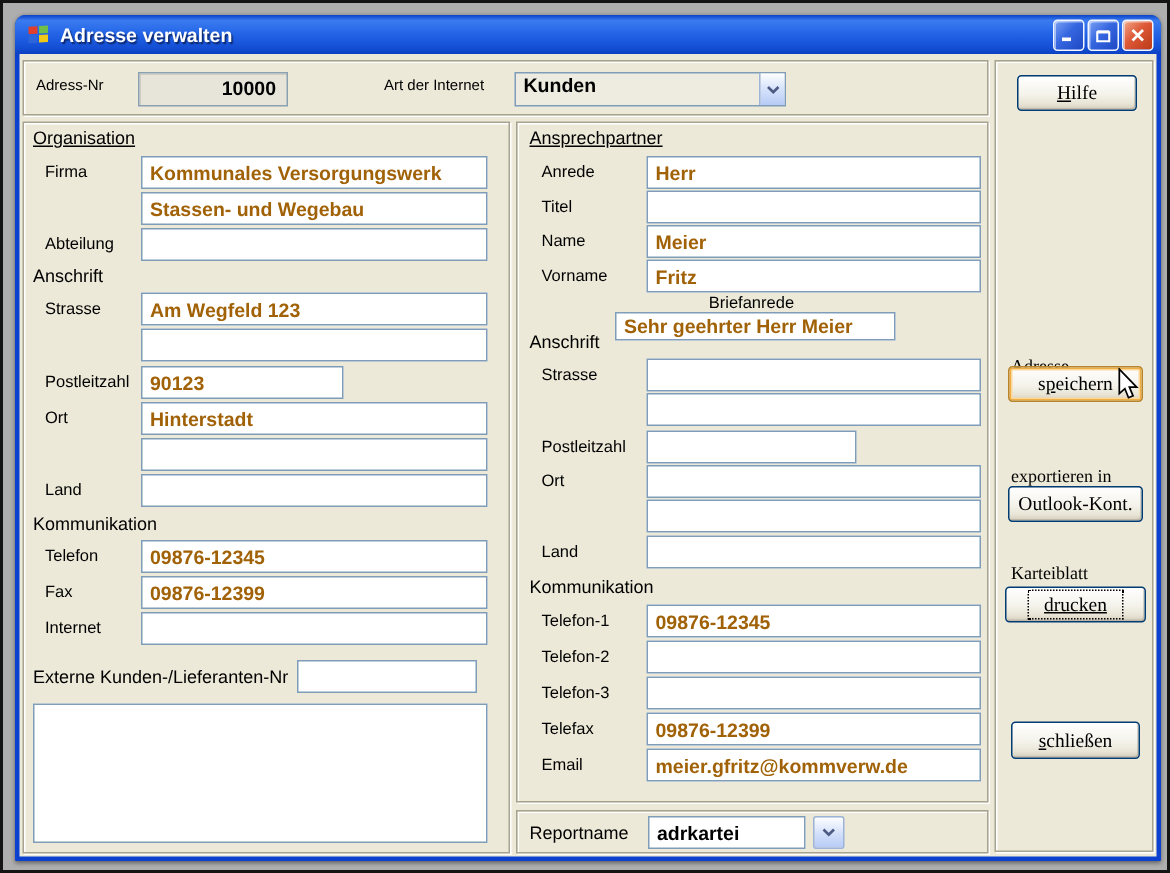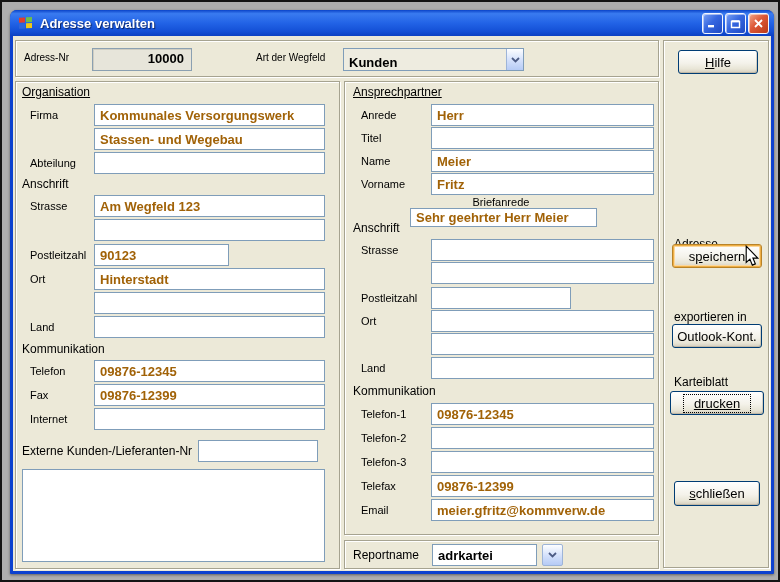--- a/index.html
+++ b/index.html
@@ -39,21 +39,21 @@
   .client {
     position: absolute; left: 3px; right: 3px; top: 26px; bottom: 3px;
     background: #ece9d8;
   }
   .panel {
     position: absolute; background: #ece9d8;
     border: 1px solid #a6a390;
     box-shadow: inset 1px 1px 0 #ffffff, 1px 1px 0 #ffffff;
   }
   .p-header  { left: 2px;   top: 4px;   width: 644px; height: 37px; }
-  .p-side    { left: 650px; top: 4px;   width: 106px; height: 528px; }
+  .p-side    { left: 650px; top: 4px;   width: 106px; height: 528px; font-family: Liberation Serif, serif; }
   .p-org     { left: 2px;   top: 45px;  width: 325px; height: 488px; padding: 3px 14px 0 6px; }
   .p-contact { left: 331px; top: 45px;  width: 315px; height: 454px; padding: 3px 4px 0 8px; }
   .p-report  { left: 331px; top: 504px; width: 315px; height: 29px; }
   
   .lbl { font-size: 11px; color: #000; white-space: nowrap; }
   .sec-u { font-size: 12px; text-decoration: underline; height: 16px; margin-bottom: 3px; }
   .sec   { font-size: 12px; height: 15px; margin: 3px 0 3px 0; }
   
   .frow { display: flex; align-items: center; height: 22px; margin-bottom: 2px; }
   .p-org .frow .flabel     { width: 72px; padding-left: 8px; flex: none; }
@@ -67,21 +67,21 @@
   
   .hp-label { position: absolute; font-size: 10px; text-align: right; }
   .dis-field {
     position: absolute; left: 76px; top: 7px; width: 100px; height: 23px;
     background: #e7e5da; border: 1px solid #8ba0b1;
     box-shadow: inset 1px 1px 0 #cfcdc2;
     font-size: 13px; font-weight: 700; text-align: right; padding: 2px 7px 0 0;
   }
   .combo {
     position: absolute; left: 327px; top: 7px; width: 181px; height: 23px;
-    border: 1px solid #7f9db9; background: #eeece0; display: flex; align-items: flex-end;
+    border: 1px solid #7f9db9; background: #eeece0; display: flex; align-items: flex-start;
   }
   .combo .combo-text { flex: 1; font-size: 13px; font-weight: 700; padding-left: 5px; }
   .drop-btn {
     width: 17px; height: 100%; flex: none;
     background: linear-gradient(180deg,#fdfeff 0%,#d6e2fb 50%,#b6cbf5 100%);
     border-left: 1px solid #9db4d8;
     display: flex; align-items: center; justify-content: center;
   }
   
   .xpbtn {
@@ -156,21 +156,21 @@
             <path d="M2 2 L9 9 M9 2 L2 9" stroke="#fff" stroke-width="1.8"></path>
           </svg>
       </div>
     </div>
 
     <div class="client">
 
       <div class="panel p-header">
         <div class="hp-label" style="left:8px;top:11px;">Adress-Nr</div>
         <div class="dis-field">10000</div>
-        <div class="hp-label" style="left:240px;top:11px;">Art der Wegfeld</div>
+        <div class="hp-label" style="left:240px;top:11px;">Art der Internet</div>
         <div class="combo">
           <span class="combo-text">Kunden</span>
           <span class="drop-btn">
             <svg width="9" height="6" viewBox="0 0 9 6">
                 <path d="M1 1 L4.5 4.4 L8 1" stroke="#4c5b84" stroke-width="1.8" fill="none"></path>
               </svg>
           </span>
         </div>
       </div>
 

